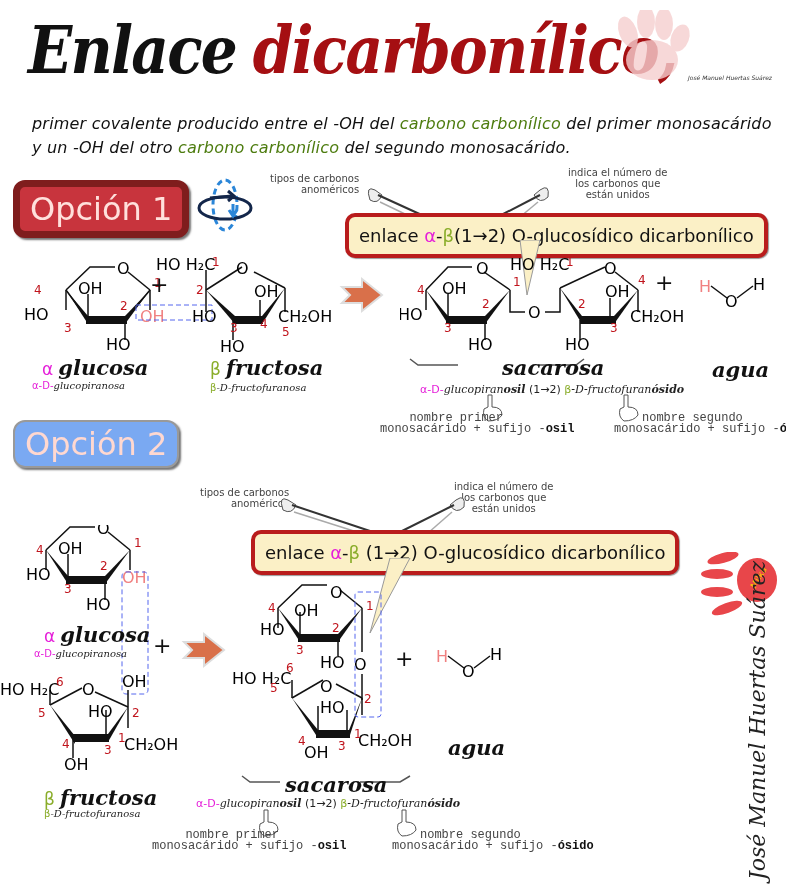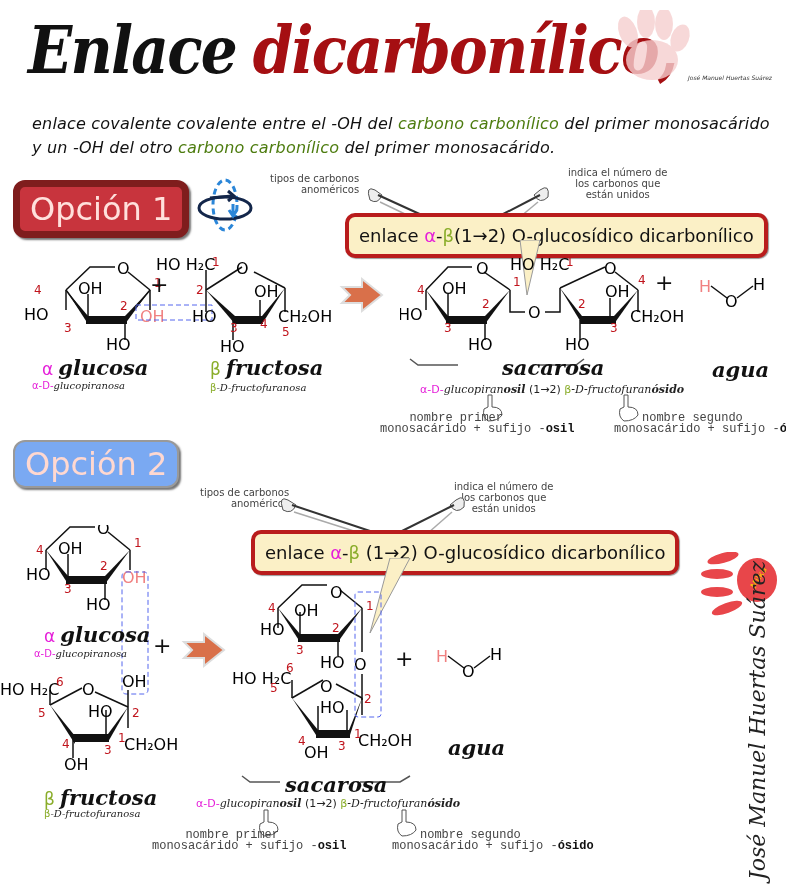--- a/index.html
+++ b/index.html
@@ -9,21 +9,21 @@
   .title .t1{color:#111;font-weight:bold;}
   .title .t2{color:#a50f12;font-weight:bold;}
   .logo{left:600px;top:10px;width:180px;height:80px;}
   .logo-text{position:absolute;left:10px;top:40px;font-size:19px;font-family:"Liberation Sans",sans-serif;color:#111;white-space:nowrap;}
   .logo-text .blue{color:#2b8fe6;}
   .logo-sub{position:absolute;left:88px;top:64px;font-size:6px;font-style:italic;color:#333;}
   .desc{left:32px;top:112px;font-family:"DejaVu Sans",sans-serif;font-style:italic;font-size:16px;line-height:24px;letter-spacing:0.2px;color:#111;}
   .desc .red{color:#4d7c0f;}
   .opt{border-radius:12px;color:#ffe0dc;font-family:"DejaVu Sans",sans-serif;font-size:32px;line-height:44px;padding:0 10px;box-shadow:2px 2px 2px #777;}
   .opt1{left:13px;top:180px;background:#c8343d;border:7px solid #7f1d1d;}
-  .opt2{left:13px;top:440px;background:#7aa9f2;border:2px solid #999;color:#ffd8d0;}
+  .opt2{left:13px;top:420px;background:#7aa9f2;border:2px solid #999;color:#ffd8d0;}
   .note{font-family:"DejaVu Sans",sans-serif;font-size:10px;color:#444;text-align:right;line-height:11px;}
   .note.center{text-align:center;}
   .bubble{background:#fbf0c6;border:4px solid #b91c1c;border-radius:10px;font-family:"DejaVu Sans",sans-serif;font-size:18px;color:#111;padding:8px 10px;white-space:nowrap;box-shadow:1px 1px 1px #999;}
   .alpha{color:#e51fd9;}
   .beta{color:#8aad2a;}
   .sname{font-family:"DejaVu Serif",serif;font-style:italic;font-weight:bold;font-size:21px;}
   .iupac{font-family:"DejaVu Serif",serif;font-style:italic;font-size:10px;color:#222;white-space:nowrap;text-align:right;}
   .iupac .a{color:#e51fd9;font-style:normal;font-family:"DejaVu Sans",sans-serif;}
   .iupac .b{color:#8aad2a;font-style:normal;font-family:"DejaVu Sans",sans-serif;}
   .iupac b{font-weight:bold;}
@@ -47,21 +47,21 @@
       <ellipse cx="28" cy="22" rx="9" ry="16" transform="rotate(-20 28 22)"></ellipse>
       <ellipse cx="46" cy="12" rx="9" ry="16"></ellipse>
       <ellipse cx="64" cy="14" rx="9" ry="16"></ellipse>
       <ellipse cx="80" cy="28" rx="9" ry="14" transform="rotate(20 80 28)"></ellipse>
     </g>
   </svg>
   <div class="logo-sub">José Manuel Huertas Suárez</div>
 </div>
 
 <div class="abs desc" style="width:740px;">
-  <span>enlace covalente covalente entre el -OH del </span><span class="red">carbono carbonílico</span><span> del primer monosacárido y un -OH del otro </span><span class="red">carbono carbonílico</span><span> del primer monosacárido.</span>
+  <span>primer covalente producido entre el -OH del </span><span class="red">carbono carbonílico</span><span> del primer monosacárido y un -OH del otro </span><span class="red">carbono carbonílico</span><span> del segundo monosacárido.</span>
 </div>
 
 <div class="abs opt opt1">Opción 1</div>
 
 <svg class="abs" style="left:190px;top:170px" width="70" height="70">
   <ellipse cx="35" cy="35" rx="12" ry="25" fill="none" stroke="#2b86d8" stroke-width="3" stroke-dasharray="6 4"></ellipse>
   <ellipse cx="35" cy="38" rx="26" ry="11" fill="none" stroke="#13264a" stroke-width="3"></ellipse>
   <path d="M20 28 L42 26" stroke="#13264a" stroke-width="3" fill="none"></path>
   <path d="M38 21 L44 26 L38 31" stroke="#13264a" stroke-width="3" fill="none"></path>
   <path d="M43 34 L43 44 M39 40 L43 46 L47 40" stroke="#2b86d8" stroke-width="3" fill="none"></path>

